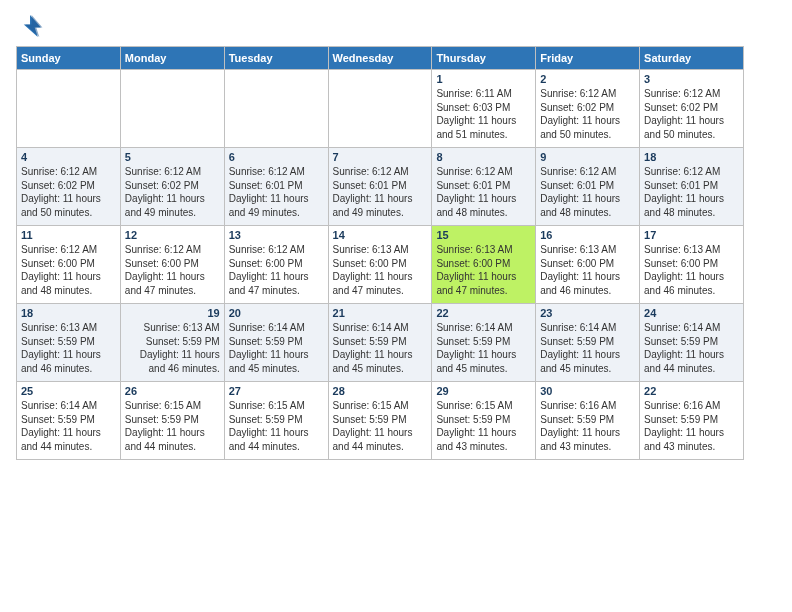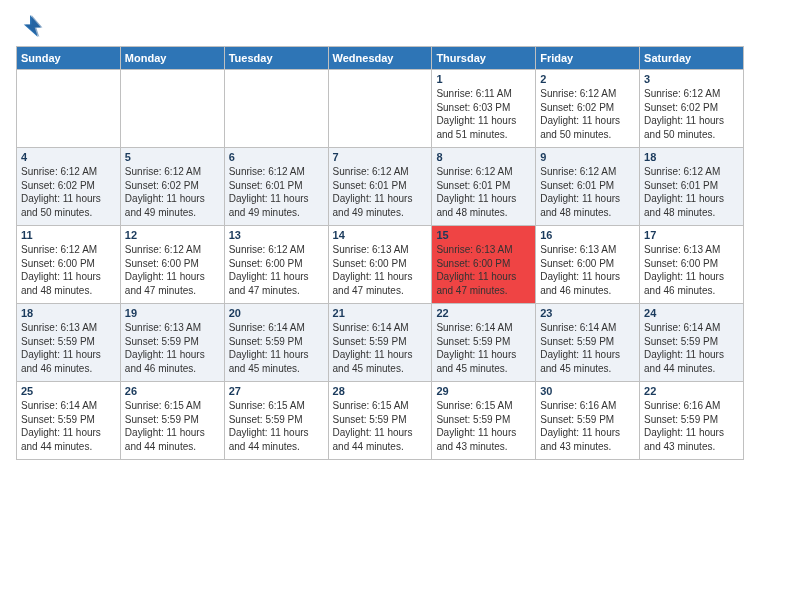--- a/index.html
+++ b/index.html
@@ -217,21 +217,21 @@
 Daylight: 11 hours
 and 47 minutes.</div>
           </td>
           <td style="background: rgb(255, 255, 255);">
             <span class="day-num">14</span>
             <div class="day-info" style="white-space: pre-line;">Sunrise: 6:13 AM
 Sunset: 6:00 PM
 Daylight: 11 hours
 and 47 minutes.</div>
           </td>
-          <td style="background: #ef4444;">
+          <td style="background: #bef264;">
             <span class="day-num">15</span>
             <div class="day-info" style="white-space: pre-line;">Sunrise: 6:13 AM
 Sunset: 6:00 PM
 Daylight: 11 hours
 and 47 minutes.</div>
           </td>
           <td style="background: rgb(255, 255, 255);">
             <span class="day-num">16</span>
             <div class="day-info" style="white-space: pre-line;">Sunrise: 6:13 AM
 Sunset: 6:00 PM
@@ -247,21 +247,21 @@
           </td>
         </tr>
         <tr>
           <td style="background: rgb(238, 242, 247);">
             <span class="day-num">18</span>
             <div class="day-info" style="white-space: pre-line;">Sunrise: 6:13 AM
 Sunset: 5:59 PM
 Daylight: 11 hours
 and 46 minutes.</div>
           </td>
-          <td style="background: rgb(238, 242, 247);">
+          <td style="background: rgb(238, 242, 247); text-align: right;">
             <span class="day-num">19</span>
             <div class="day-info" style="white-space: pre-line;">Sunrise: 6:13 AM
 Sunset: 5:59 PM
 Daylight: 11 hours
 and 46 minutes.</div>
           </td>
           <td style="background: rgb(238, 242, 247);">
             <span class="day-num">20</span>
             <div class="day-info" style="white-space: pre-line;">Sunrise: 6:14 AM
 Sunset: 5:59 PM

